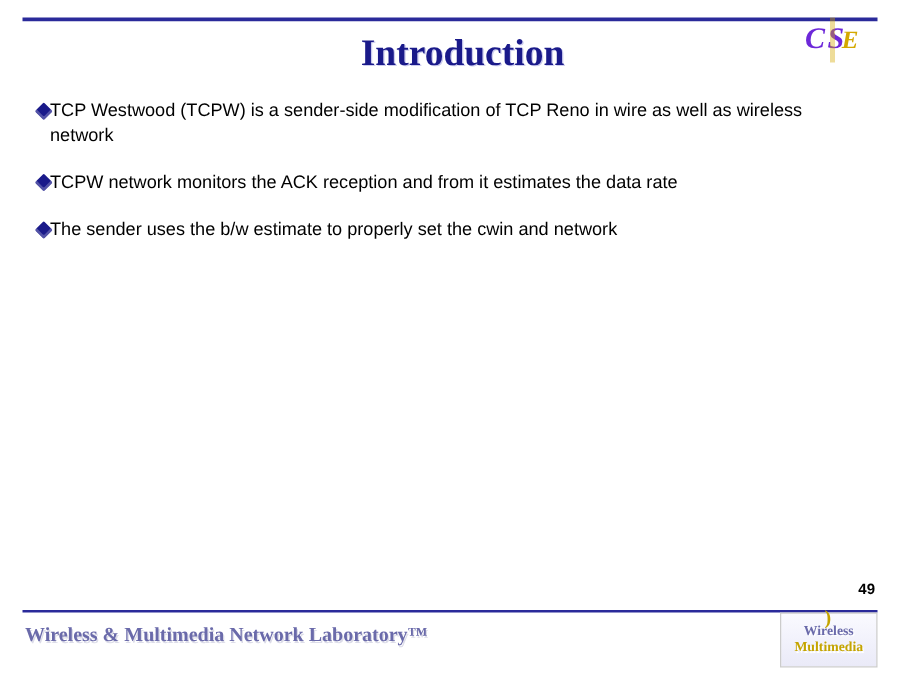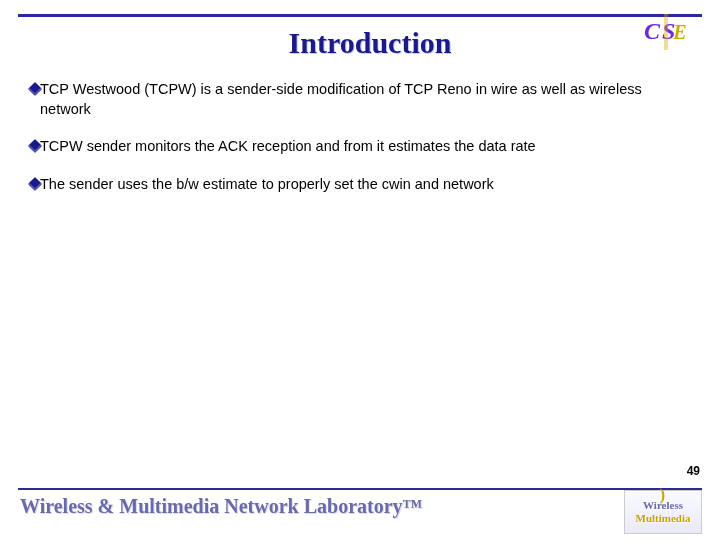--- a/index.html
+++ b/index.html
@@ -9,21 +9,21 @@
   .title { position: absolute; top: 26px; left: 0; right: 0; text-align: center; font-family: "Times New Roman", Times, serif; font-weight: bold; font-size: 30px; color: #1a1a8a; text-shadow: 1px 1px 0 #ccccee; padding-left: 20px; }
   .logo-top { position: absolute; top: 18px; right: 22px; width: 54px; height: 30px; }
   .logo-top .cs { font-family: "Times New Roman", serif; font-weight: bold; font-style: italic; font-size: 24px; color: #6d28d9; letter-spacing: 2px; text-align: right; }
   .logo-top .e { font-family: "Times New Roman", serif; font-weight: bold; font-style: italic; font-size: 20px; color: #d4a800; margin-left: -4px; }
   .logo-top .bars { position: absolute; left: 20px; top: -4px; width: 4px; height: 36px; background: linear-gradient(#d4a800, #d4a800); opacity: .4; }
   .content { position: absolute; top: 80px; left: 30px; right: 24px; }
   .bullet { display: flex; margin-bottom: 18px; font-size: 14.5px; color: #000; line-height: 1.35; }
   .bullet .mark { width: 10px; flex: 0 0 10px; height: 10px; margin-top: 4px; background: #1a1a8a; transform: rotate(45deg); border-radius: 1px; box-shadow: inset -2px -2px 0 rgba(255,255,255,.25); }
   .page-num { position: absolute; right: 20px; bottom: 62px; font-size: 12px; font-weight: bold; margin-top: 42px; }
   .bottom-rule { position: absolute; left: 18px; right: 18px; bottom: 50px; height: 2px; background: #2a2a9a; }
-  .footer-text { position: absolute; left: 20px; bottom: 22px; font-family: "Times New Roman", serif; font-weight: bold; font-size: 20px; color: #6a6aaa; text-shadow: 1px 1px 0 #dcdce8; }
+  .footer-text { position: absolute; left: 20px; bottom: 22px; font-family: "Times New Roman", serif; font-weight: bold; font-size: 16px; color: #6a6aaa; text-shadow: 1px 1px 0 #dcdce8; }
   .footer-logo { position: absolute; right: 18px; bottom: 6px; width: 78px; height: 44px; border: 1px solid #ccc; background: linear-gradient(180deg,#fafaff,#eaeaf8); display: flex; flex-direction: column; align-items: center; justify-content: center; font-family: "Times New Roman", serif; font-size: 11px; line-height: 1; }
   .footer-logo .w { color: #6a6aaa; font-weight: bold; text-shadow: 1px 1px 0 #fff; }
   .footer-logo .m { color: #c4a400; font-weight: bold; text-shadow: 1px 1px 0 #fff; margin-top: 2px;}
   .footer-logo .ant { position: absolute; right: 36px; top: -4px; color: #c4a400; font-size: 16px; font-weight: bold;}
 </style>
 </head>
 <body>
 
 <div class="slide">
   <div class="top-rule"></div>
@@ -35,21 +35,21 @@
 
   <h1 class="title">Introduction</h1>
 
   <div class="content">
     <div class="bullet">
       <div class="mark"></div>
       <div>TCP Westwood (TCPW) is a sender-side modification of TCP Reno in wire as well as wireless network</div>
     </div>
     <div class="bullet">
       <div class="mark"></div>
-      <div>TCPW sender monitors the ACK reception and from it estimates the data rate</div>
+      <div>TCPW network monitors the ACK reception and from it estimates the data rate</div>
     </div>
     <div class="bullet">
       <div class="mark"></div>
       <div>The sender uses the b/w estimate to properly set the cwin and network</div>
     </div>
   </div>
 
   <div class="page-num">49</div>
   <div class="bottom-rule"></div>
   <div class="footer-text">Wireless &amp; Multimedia Network Laboratory™</div>

